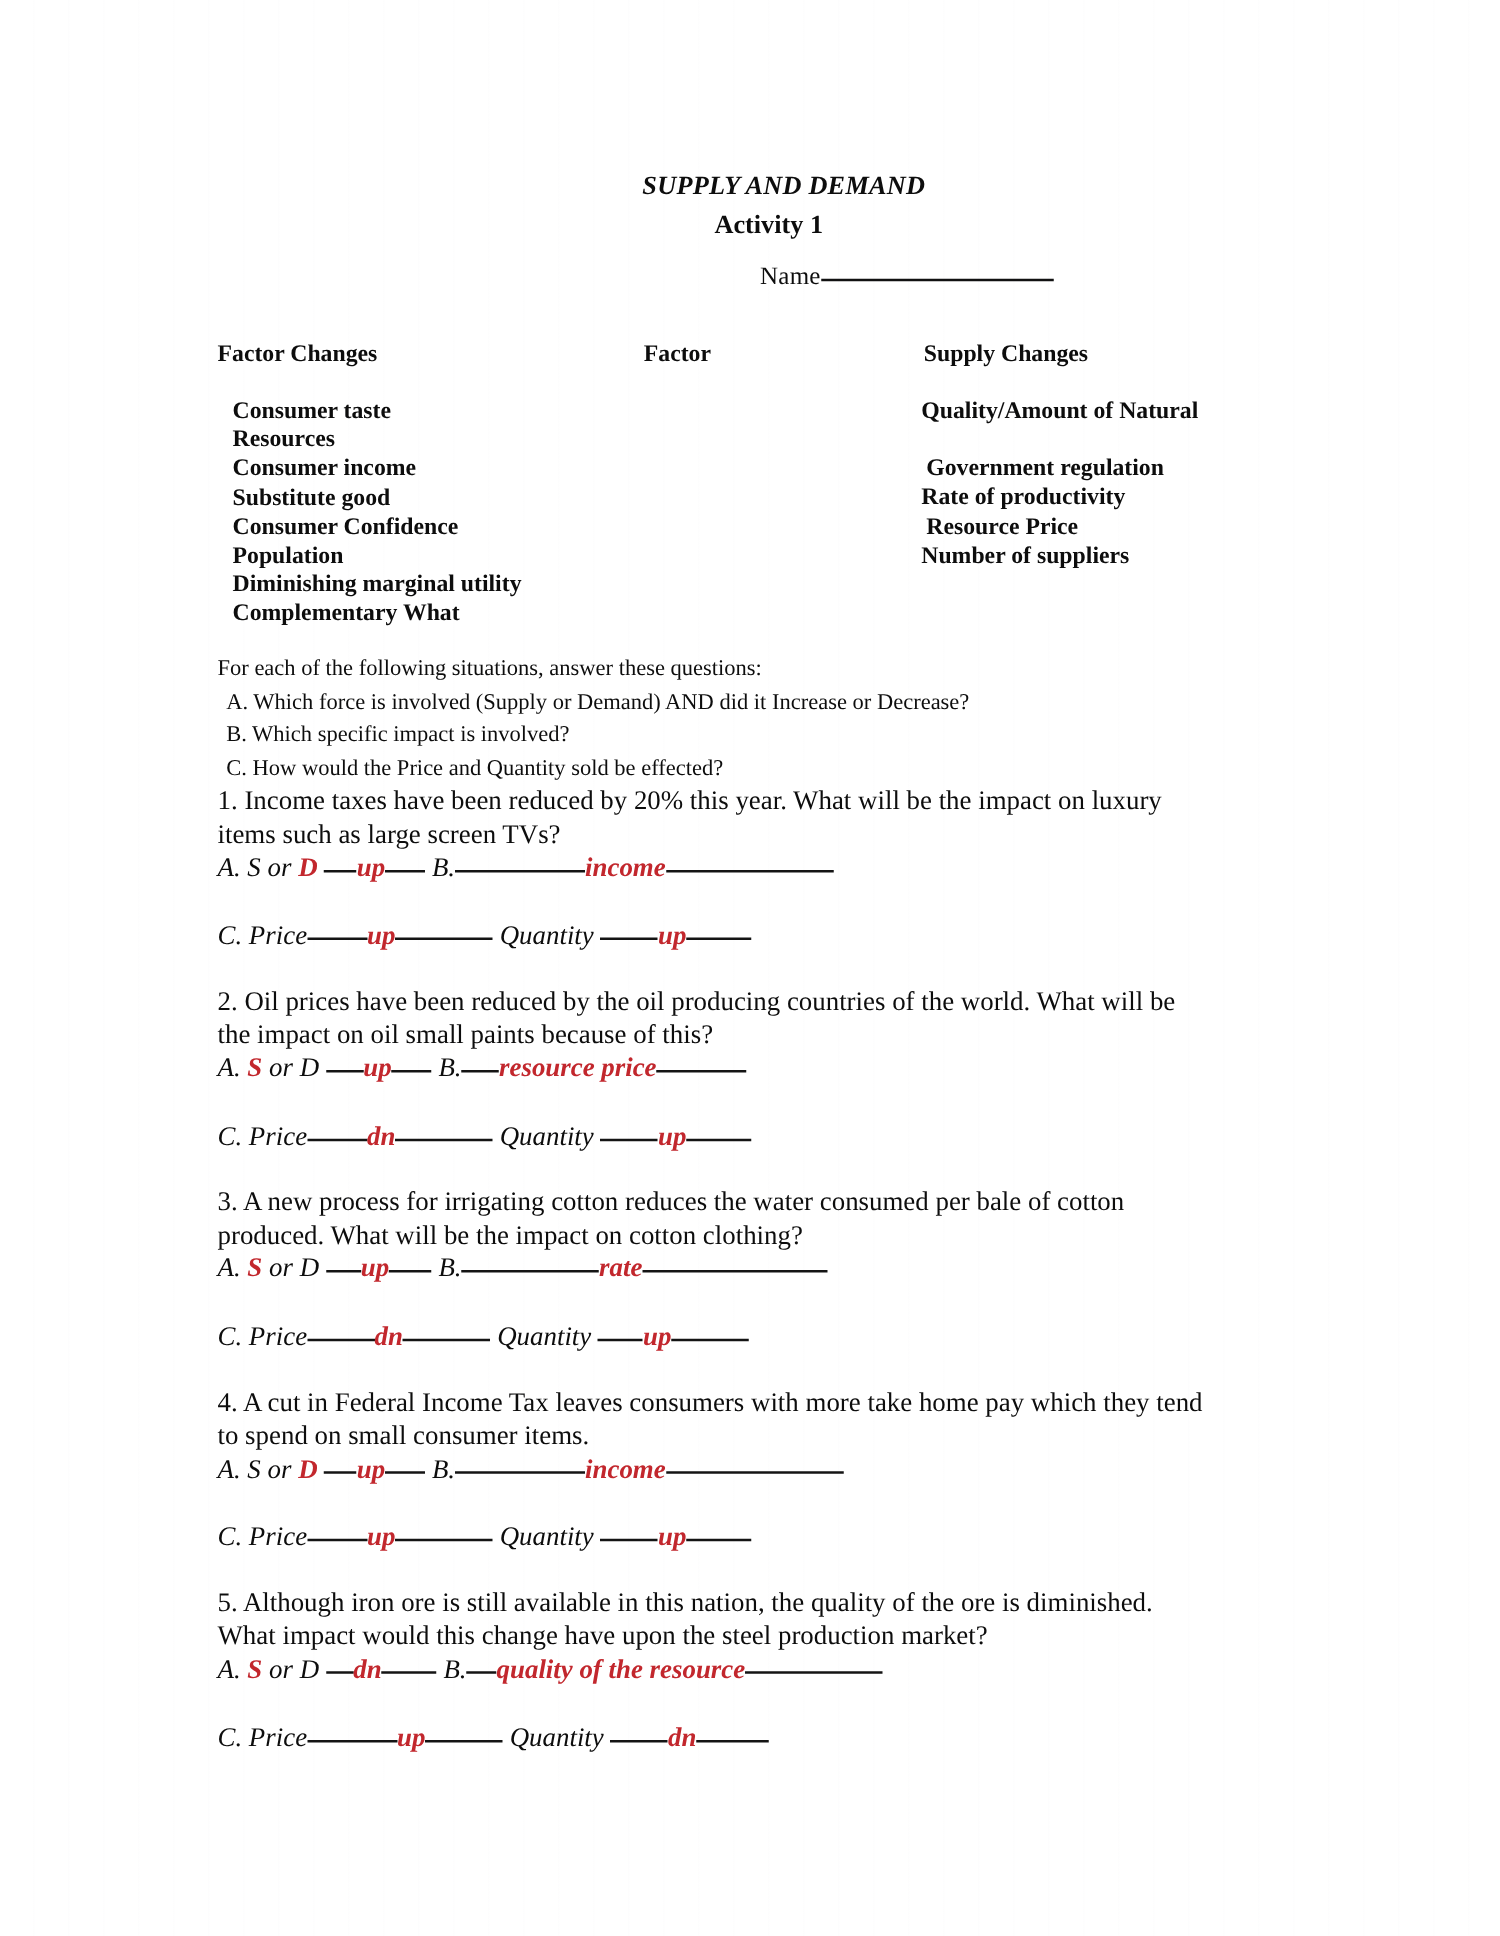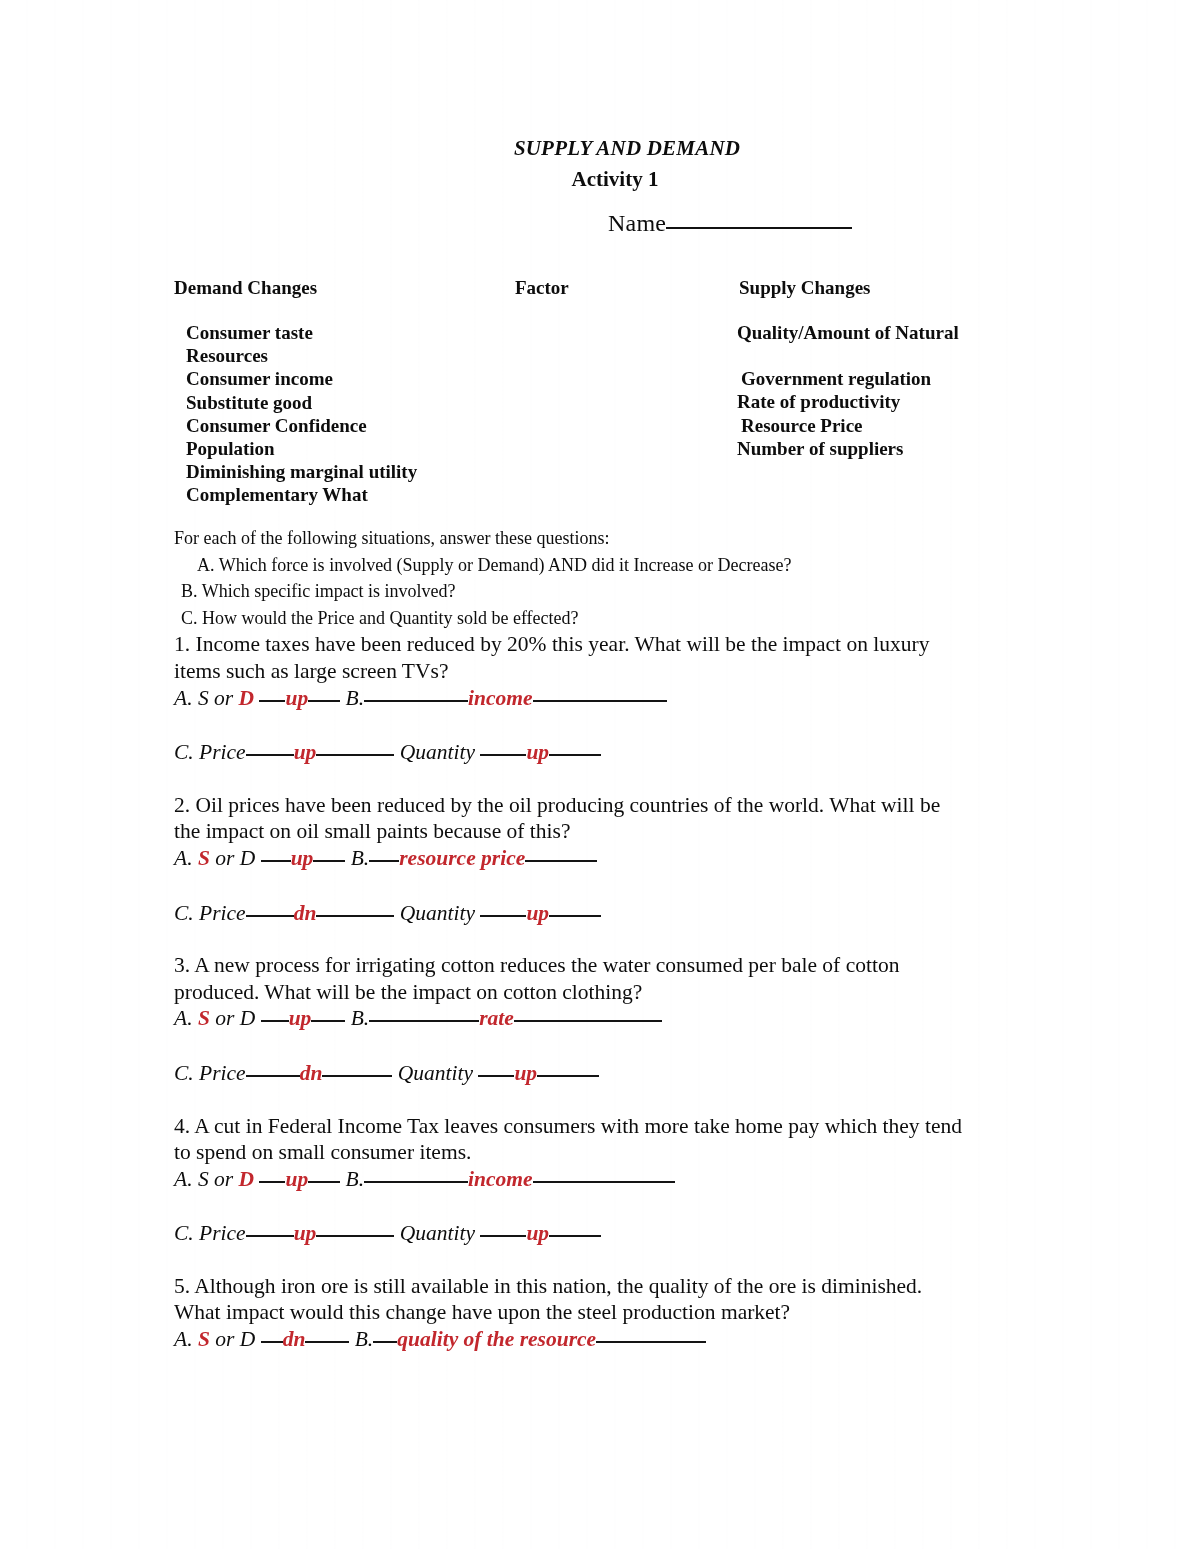--- a/index.html
+++ b/index.html
@@ -51,21 +51,21 @@
   .subtitle-line {
     text-align: center;
     font-weight: bold;
     font-size: 21px;
     margin: 0 0 18px 0;
     padding-left: 22px;
   }
   .name-row {
     margin: 0 0 40px 0;
     padding-left: 434px;
-    font-size: 24px;
+    font-size: 20px;
   }
   .name-label { letter-spacing: 0.2px; }
   .blank-rule {
     display: inline-block;
     border-bottom: 2px solid #111;
     vertical-align: 2px;
   }
 
   
   .col-head-row {
@@ -144,21 +144,21 @@
   <div class="sheet">
 
     <div class="title-line">SUPPLY AND DEMAND</div>
     <div class="subtitle-line">Activity 1</div>
 
     <div class="name-row">
       <span class="name-label">Name</span><span class="blank-rule" style="width:186px;"></span>
     </div>
 
     <div class="col-head-row">
-      <span class="ch-demand">Demand Changes</span>
+      <span class="ch-demand">Factor Changes</span>
       <span class="ch-factor">Factor</span>
       <span class="ch-supply">Supply Changes</span>
     </div>
 
     <div class="lists">
       <div class="list-col list-demand">
         <div class="row">Consumer taste</div>
         <div class="row">Resources</div>
         <div class="row">Consumer income</div>
         <div class="row">Substitute good</div>
@@ -172,21 +172,21 @@
         <div class="row gap"></div>
         <div class="row" style="padding-left:4px;">Government regulation</div>
         <div class="row">Rate of productivity</div>
         <div class="row" style="padding-left:4px;">Resource Price</div>
         <div class="row">Number of suppliers</div>
       </div>
     </div>
 
     <div class="instructions">
       <div class="ln">For each of the following situations, answer these questions:</div>
-      <div class="ln" style="padding-left:7px;margin-left:16px;">A. Which force is involved (Supply or Demand) AND did it Increase or Decrease?</div>
+      <div class="ln" style="padding-left:7px;">A. Which force is involved (Supply or Demand) AND did it Increase or Decrease?</div>
       <div class="ln" style="padding-left:7px;">B. Which specific impact is involved?</div>
       <div class="ln" style="padding-left:7px;">C. How would the Price and Quantity sold be effected?</div>
     </div>
 
     <div class="question">
       <div class="q-text nojustify">
         <span class="ln">1. Income taxes have been reduced by 20% this year.  What will be the impact on luxury</span><br>
         <span class="ln">items such as large screen TVs?</span>
       </div>
       <div class="ans-line">
@@ -286,16 +286,22 @@
         <span class="ln">What impact would this change have upon the steel production market?</span>
       </div>
       <div class="ans-line">
         <span>A.</span>
         <span class="red">S</span>
         <span>or</span>
         <span>D</span>
         <span class="rule" style="width:22px;"></span><span class="red">dn</span><span class="rule" style="width:44px;"></span>
         <span>B.</span><span class="rule" style="width:24px;"></span><span class="red">quality of the resource</span><span class="rule" style="width:110px;"></span>
       </div>
+      <div class="ans-line c-line">
+        <span>C.</span>
+        <span>Price</span><span class="rule" style="width:72px;"></span><span class="red">up</span><span class="rule" style="width:62px;"></span>
+        <span>Quantity</span>
+        <span class="rule" style="width:46px;"></span><span class="red">dn</span><span class="rule" style="width:58px;"></span>
+      </div>
     </div>
 
   </div>
 </div>
 
 </body></html>

